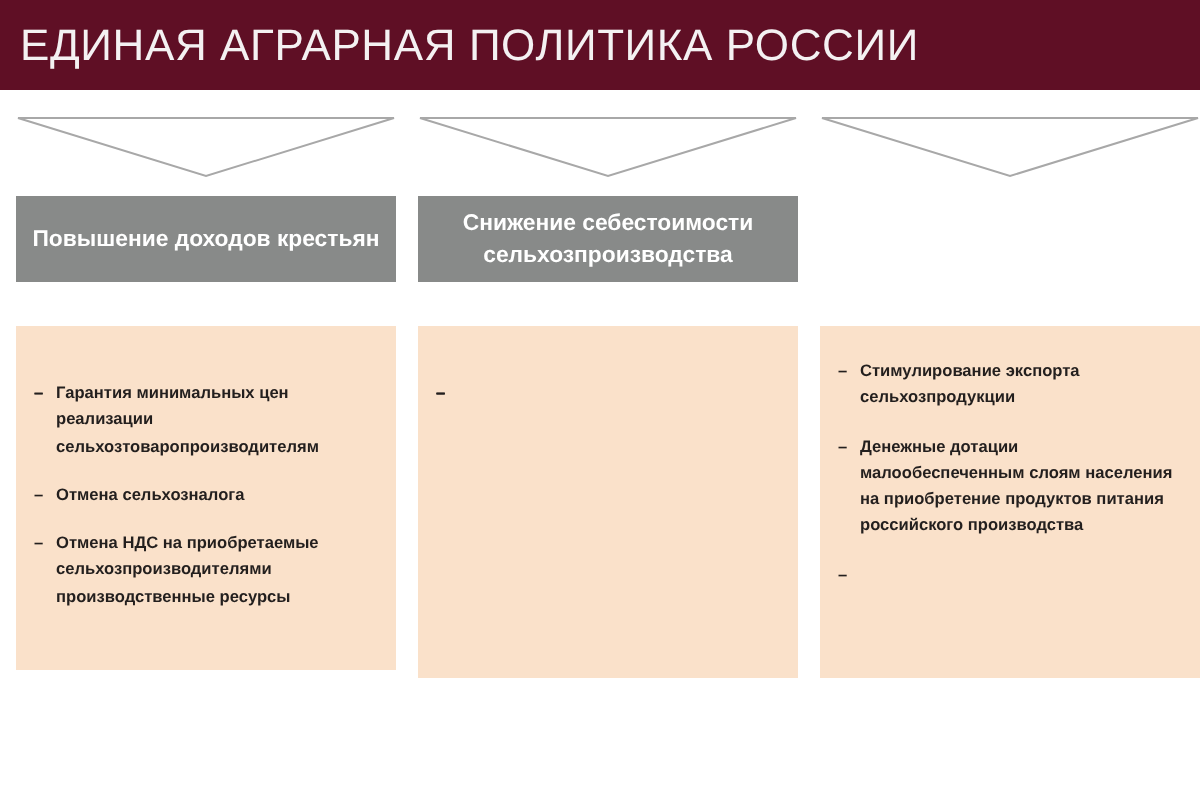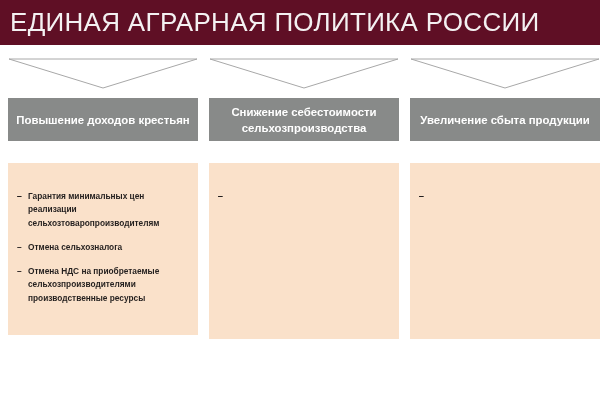--- a/index.html
+++ b/index.html
@@ -22,21 +22,21 @@
     left: 0;
     top: 0;
     width: 600px;
     height: 45px;
     background: #5f0f25;
   }
   #title-text {
     position: absolute;
     left: 10px;
     top: 9px;
-    font-size: 26px;
+    font-size: 22px;
     line-height: 27px;
     letter-spacing: 0.3px;
     color: #f4f1f2;
     white-space: nowrap;
     font-weight: 400;
   }
 
   
   #columns {
     position: absolute;
@@ -190,30 +190,29 @@
       </ul>
     </div>
   </div>
 
   <div class="column col-2">
     <div class="chevron">
       <svg viewBox="0 0 190 32" xmlns="http://www.w3.org/2000/svg" aria-hidden="true">
         <polygon points="1,1 189,1 95,30" fill="#ffffff" stroke="#a8a8a8" stroke-width="1"></polygon>
       </svg>
     </div>
-    <div class="col-header">
-      <span class="col-header-label">Увеличение сбыта продукции</span>
-    </div>
     <div class="col-body">
       <ul class="bullet-list">
         <li class="bullet-item">
           <span class="bullet-dash">–</span>
-        </li>
-        <li class="bullet-item">
-          <span class="bullet-dash">–</span>
+          <span>Стимулирование экспорта сельхозпродукции</span>
+        </li>
+        <li class="bullet-item">
+          <span class="bullet-dash">–</span>
+          <span>Денежные дотации малообеспеченным слоям населения на приобретение продуктов питания российского производства</span>
         </li>
         <li class="bullet-item">
           <span class="bullet-dash">–</span>
         </li>
       </ul>
     </div>
   </div>
 
 </div>
 

